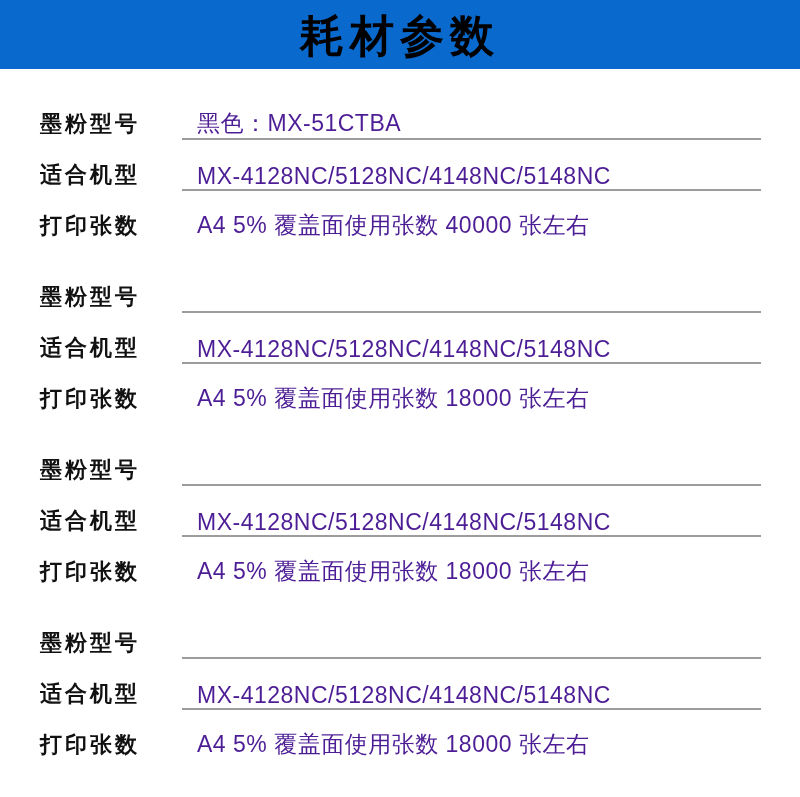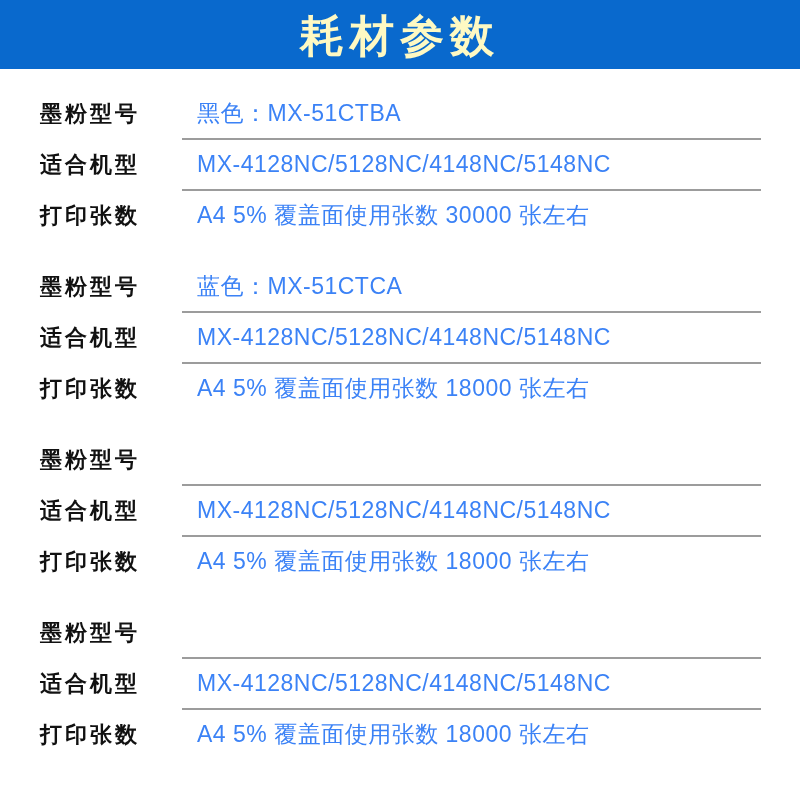--- a/index.html
+++ b/index.html
@@ -13,36 +13,36 @@
   
   .header {
     width: 800px;
     height: 69px;
     background: #0969CD;
     display: flex;
     align-items: center;
     justify-content: center;
   }
   .header-title {
-    color: #fef9c3;
+    color: #000000;
     font-size: 44px;
     font-weight: bold;
     letter-spacing: 6px;
     line-height: 1;
     padding-top: 2px;
   }
 
   
   .content { padding-top: 19px; }
   .section { margin-bottom: 20px; }
   .spec-row {
     position: relative;
     height: 51px;
     display: flex;
-    align-items: center;
+    align-items: flex-end;
     padding-left: 40px;
   }
   
   .spec-row + .spec-row::before {
     content: "";
     position: absolute;
     top: -1px;
     left: 182px;
     width: 579px;
     height: 0;
@@ -52,21 +52,21 @@
     width: 157px;
     flex-shrink: 0;
     font-size: 22px;
     font-weight: bold;
     letter-spacing: 3px;
     color: #111111;
     white-space: nowrap;
   }
   .row-value {
     font-size: 23px;
-    color: #3b82f6;
+    color: #4c1d95;
     white-space: nowrap;
     letter-spacing: 0.5px;
   }
 </style>
 </head>
 <body>
 
 <div class="header">
   <div class="header-title">耗材参数</div>
 </div>
@@ -77,28 +77,27 @@
     <div class="spec-row">
       <span class="row-label">墨粉型号</span>
       <span class="row-value">黑色：MX-51CTBA</span>
     </div>
     <div class="spec-row">
       <span class="row-label">适合机型</span>
       <span class="row-value">MX-4128NC/5128NC/4148NC/5148NC</span>
     </div>
     <div class="spec-row">
       <span class="row-label">打印张数</span>
-      <span class="row-value">A4 5% 覆盖面使用张数 30000 张左右</span>
+      <span class="row-value">A4 5% 覆盖面使用张数 40000 张左右</span>
     </div>
   </div>
 
   <div class="section">
     <div class="spec-row">
       <span class="row-label">墨粉型号</span>
-      <span class="row-value">蓝色：MX-51CTCA</span>
     </div>
     <div class="spec-row">
       <span class="row-label">适合机型</span>
       <span class="row-value">MX-4128NC/5128NC/4148NC/5148NC</span>
     </div>
     <div class="spec-row">
       <span class="row-label">打印张数</span>
       <span class="row-value">A4 5% 覆盖面使用张数 18000 张左右</span>
     </div>
   </div>

